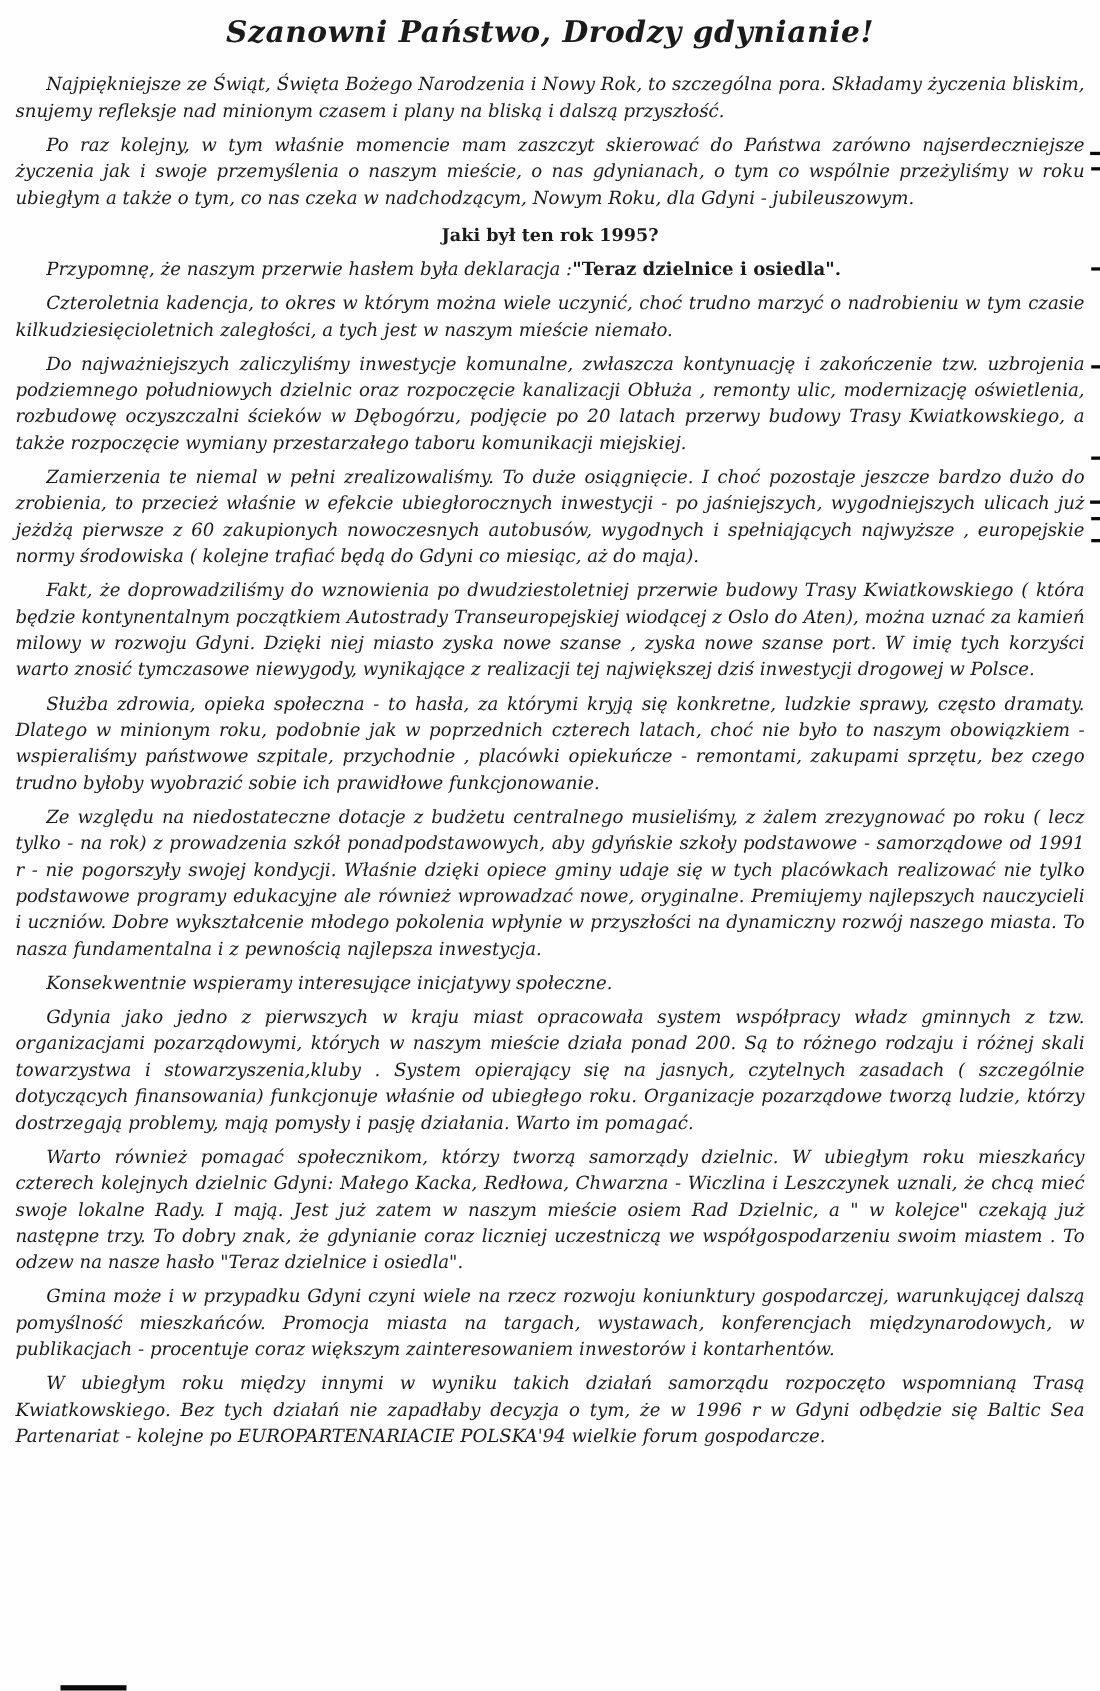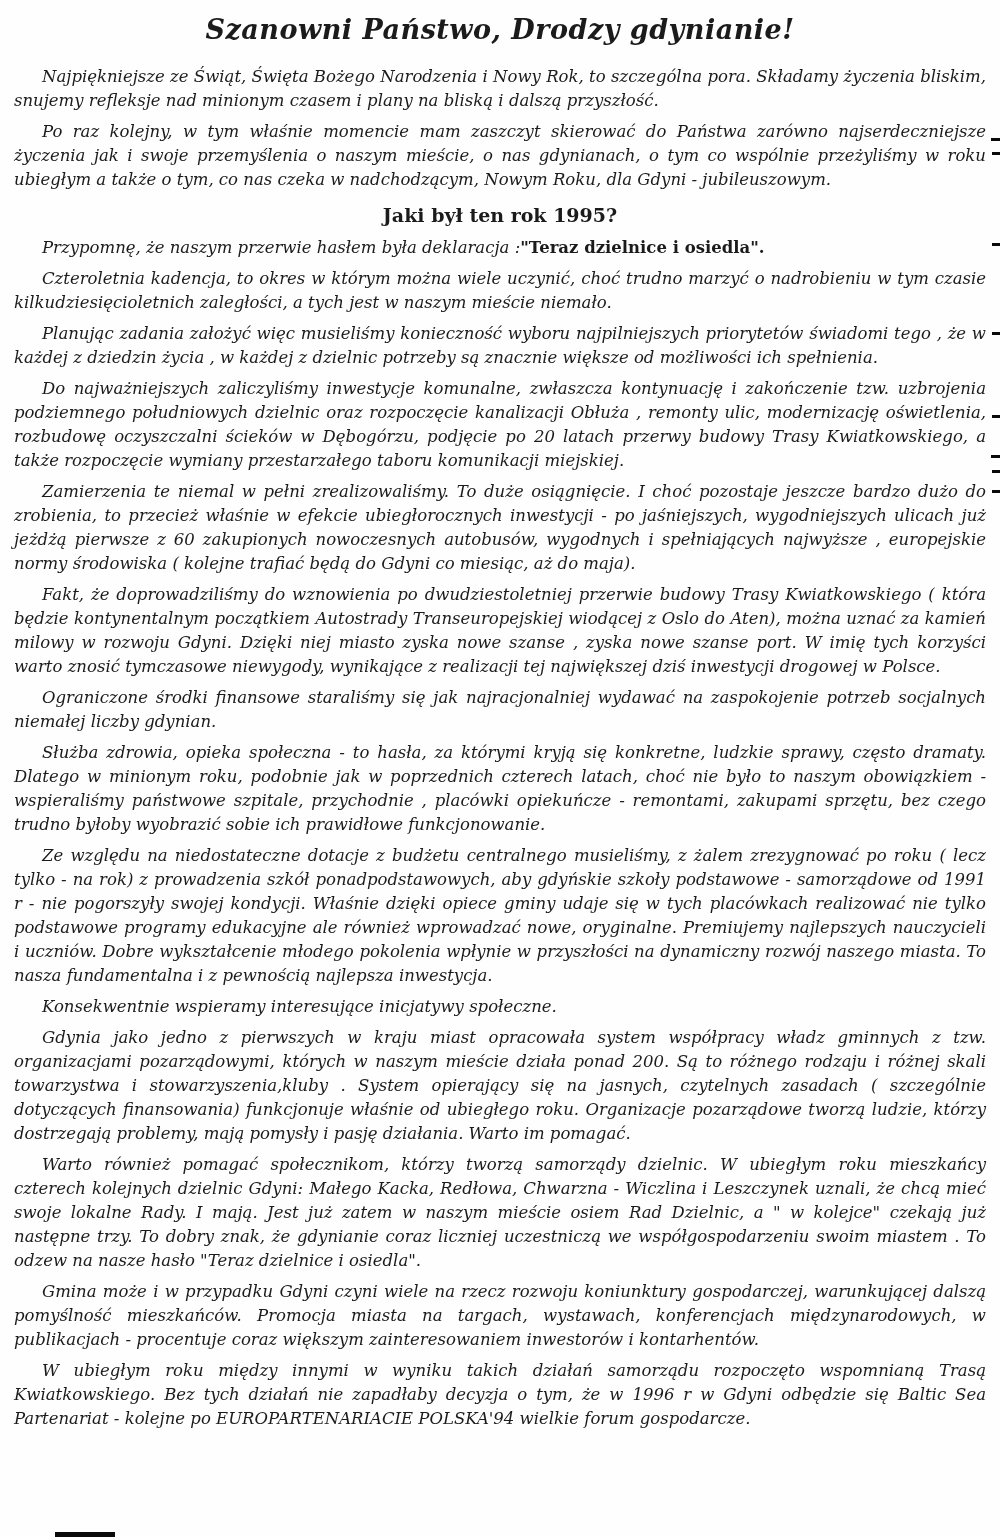--- a/index.html
+++ b/index.html
@@ -23,21 +23,21 @@
     font-style: italic;
     font-weight: bold;
     font-size: 27px;
     letter-spacing: 0.5px;
     margin: 6px 0 20px 0;
   }
   h2.heading {
     text-align: center;
     font-style: normal;
     font-weight: 600;
-    font-size: 19px;
+    font-size: 16px;
     margin: 12px 0 10px 0;
   }
   p.paragraph {
     font-style: italic;
     font-size: 16.5px;
     line-height: 24px;
     text-align: justify;
     text-indent: 28px;
     margin: 0 0 7px 0;
   }
@@ -56,25 +56,23 @@
 
 <div class="page">
   <div class="doc">
     <h1 class="title">Szanowni Państwo, Drodzy gdynianie!</h1>
     <div>
         <p class="paragraph"><span class="italic">Najpiękniejsze ze Świąt, Święta Bożego Narodzenia i Nowy Rok, to szczególna pora. Składamy życzenia bliskim, snujemy refleksje nad minionym czasem i plany na bliską i dalszą przyszłość.</span></p>
         <p class="paragraph"><span class="italic">Po raz kolejny, w tym właśnie momencie mam zaszczyt skierować do Państwa zarówno najserdeczniejsze życzenia jak i swoje przemyślenia o naszym mieście, o nas gdynianach, o tym co wspólnie przeżyliśmy w roku ubiegłym a także o tym, co nas czeka w nadchodzącym, Nowym Roku, dla Gdyni - jubileuszowym.</span></p>
         <h2 class="heading"><span class="italic">Jaki był ten rok 1995?</span></h2>
         <p class="paragraph"><span class="italic">Przypomnę, że naszym przerwie hasłem była deklaracja :</span><span class="roman">"Teraz dzielnice i osiedla".</span></p>
         <p class="paragraph"><span class="italic">Czteroletnia kadencja, to okres w którym można wiele uczynić, choć trudno marzyć o nadrobieniu w tym czasie kilkudziesięcioletnich zaległości, a tych jest w naszym mieście niemało.</span></p>
-        <p class="paragraph"><span class="italic">Planując zadania założyć więc musieliśmy konieczność wyboru najpilniejszych priorytetów świadomi tego , że w każdej z dziedzin życia , w każdej z dzielnic potrzeby są znacznie większe od możliwości ich spełnienia.</span></p>
         <p class="paragraph"><span class="italic">Do najważniejszych zaliczyliśmy inwestycje komunalne, zwłaszcza kontynuację i zakończenie tzw. uzbrojenia podziemnego południowych dzielnic oraz rozpoczęcie kanalizacji Obłuża , remonty ulic, modernizację oświetlenia, rozbudowę oczyszczalni ścieków w Dębogórzu, podjęcie po 20 latach przerwy budowy Trasy Kwiatkowskiego, a także rozpoczęcie wymiany przestarzałego taboru komunikacji miejskiej.</span></p>
         <p class="paragraph"><span class="italic">Zamierzenia te niemal w pełni zrealizowaliśmy. To duże osiągnięcie. I choć pozostaje jeszcze bardzo dużo do zrobienia, to przecież właśnie w efekcie ubiegłorocznych inwestycji - po jaśniejszych, wygodniejszych ulicach już jeżdżą pierwsze z 60 zakupionych nowoczesnych autobusów, wygodnych i spełniających najwyższe , europejskie normy środowiska ( kolejne trafiać będą do Gdyni co miesiąc, aż do maja).</span></p>
         <p class="paragraph"><span class="italic">Fakt, że doprowadziliśmy do wznowienia po dwudziestoletniej przerwie budowy Trasy Kwiatkowskiego ( która będzie kontynentalnym początkiem Autostrady Transeuropejskiej wiodącej z Oslo do Aten), można uznać za kamień milowy w rozwoju Gdyni. Dzięki niej miasto zyska nowe szanse , zyska nowe szanse port. W imię tych korzyści warto znosić tymczasowe niewygody, wynikające z realizacji tej największej dziś inwestycji drogowej w Polsce.</span></p>
-        <p class="paragraph"><span class="italic">Ograniczone środki finansowe staraliśmy się jak najracjonalniej wydawać na zaspokojenie potrzeb socjalnych niemałej liczby gdynian.</span></p>
         <p class="paragraph"><span class="italic">Służba zdrowia, opieka społeczna - to hasła, za którymi kryją się konkretne, ludzkie sprawy, często dramaty. Dlatego w minionym roku, podobnie jak w poprzednich czterech latach, choć nie było to naszym obowiązkiem - wspieraliśmy państwowe szpitale, przychodnie , placówki opiekuńcze - remontami, zakupami sprzętu, bez czego trudno byłoby wyobrazić sobie ich prawidłowe funkcjonowanie.</span></p>
         <p class="paragraph"><span class="italic">Ze względu na niedostateczne dotacje z budżetu centralnego musieliśmy, z żalem zrezygnować po roku ( lecz tylko - na rok) z prowadzenia szkół ponadpodstawowych, aby gdyńskie szkoły podstawowe - samorządowe od 1991 r - nie pogorszyły swojej kondycji. Właśnie dzięki opiece gminy udaje się w tych placówkach realizować nie tylko podstawowe programy edukacyjne ale również wprowadzać nowe, oryginalne. Premiujemy najlepszych nauczycieli i uczniów. Dobre wykształcenie młodego pokolenia wpłynie w przyszłości na dynamiczny rozwój naszego miasta. To nasza fundamentalna i z pewnością najlepsza inwestycja.</span></p>
         <p class="paragraph"><span class="italic">Konsekwentnie wspieramy interesujące inicjatywy społeczne.</span></p>
         <p class="paragraph"><span class="italic">Gdynia jako jedno z pierwszych w kraju miast opracowała system współpracy władz gminnych z tzw. organizacjami pozarządowymi, których w naszym mieście działa ponad 200. Są to różnego rodzaju i różnej skali towarzystwa i stowarzyszenia,kluby . System opierający się na jasnych, czytelnych zasadach ( szczególnie dotyczących finansowania) funkcjonuje właśnie od ubiegłego roku. Organizacje pozarządowe tworzą ludzie, którzy dostrzegają problemy, mają pomysły i pasję działania. Warto im pomagać.</span></p>
         <p class="paragraph"><span class="italic">Warto również pomagać społecznikom, którzy tworzą samorządy dzielnic. W ubiegłym roku mieszkańcy czterech kolejnych dzielnic Gdyni: Małego Kacka, Redłowa, Chwarzna - Wiczlina i Leszczynek uznali, że chcą mieć swoje lokalne Rady. I mają. Jest już zatem w naszym mieście osiem Rad Dzielnic, a " w kolejce" czekają już następne trzy. To dobry znak, że gdynianie coraz liczniej uczestniczą we współgospodarzeniu swoim miastem . To odzew na nasze hasło "Teraz dzielnice i osiedla".</span></p>
         <p class="paragraph"><span class="italic">Gmina może i w przypadku Gdyni czyni wiele na rzecz rozwoju koniunktury gospodarczej, warunkującej dalszą pomyślność mieszkańców. Promocja miasta na targach, wystawach, konferencjach międzynarodowych, w publikacjach - procentuje coraz większym zainteresowaniem inwestorów i kontarhentów.</span></p>
         <p class="paragraph"><span class="italic">W ubiegłym roku między innymi w wyniku takich działań samorządu rozpoczęto wspomnianą Trasą Kwiatkowskiego. Bez tych działań nie zapadłaby decyzja o tym, że w 1996 r w Gdyni odbędzie się Baltic Sea Partenariat - kolejne po EUROPARTENARIACIE POLSKA'94 wielkie forum gospodarcze.</span></p>
       </div>
   </div>
 

